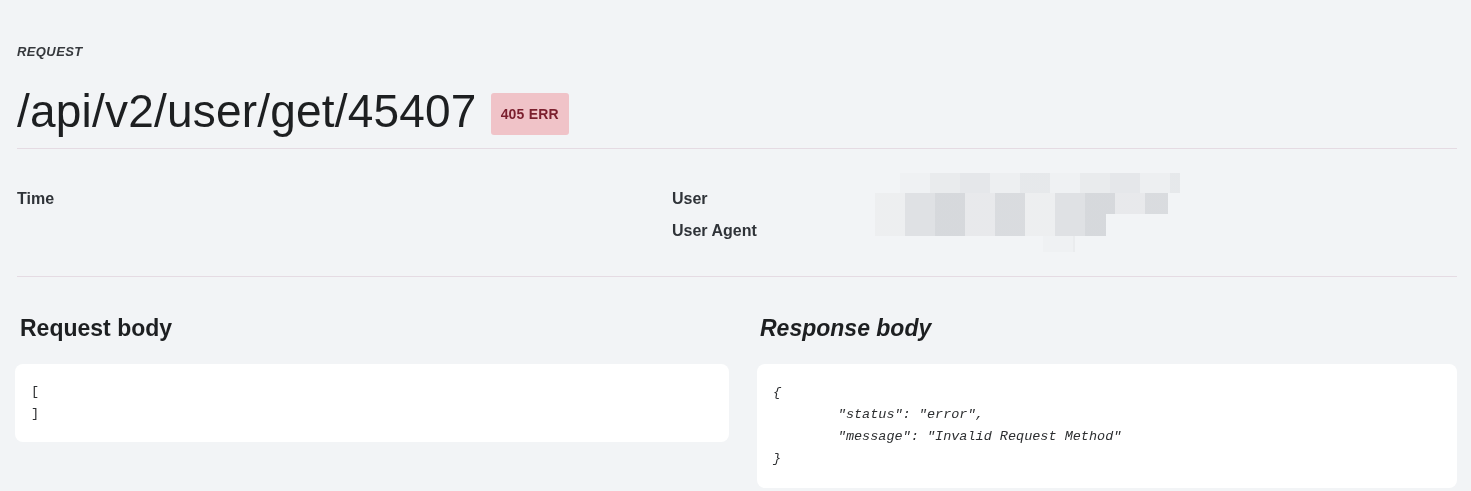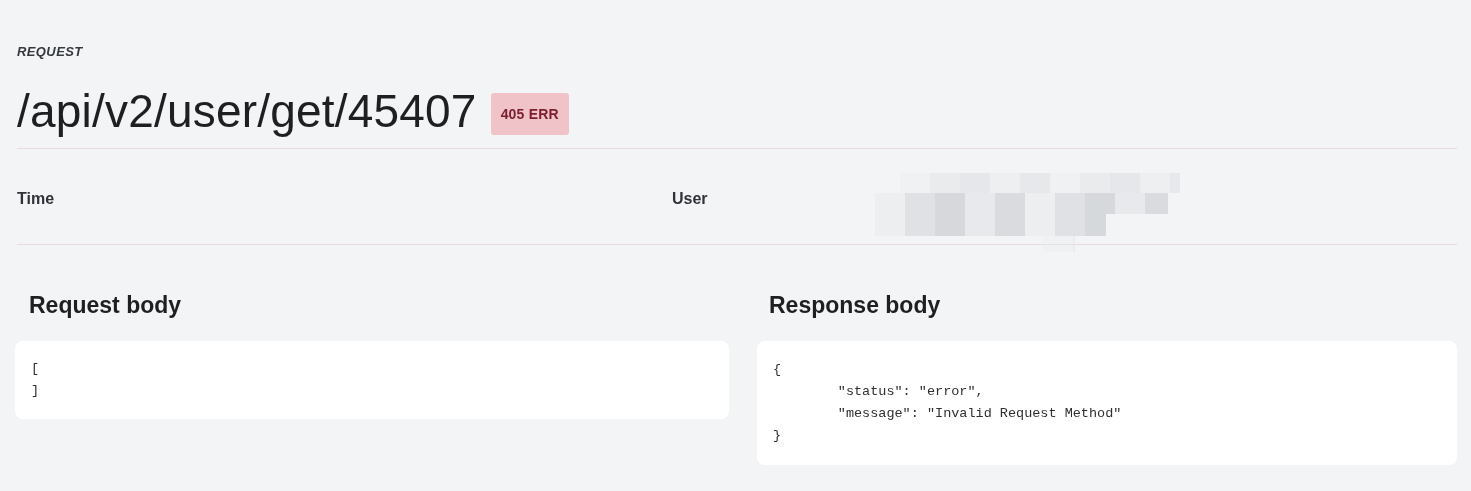--- a/index.html
+++ b/index.html
@@ -116,23 +116,23 @@
   .blob-row1 { width: 293px; height: 21px; }
   .blob-row2 { width: 231px; height: 22px; }
   .blob-row3 { width: 32px;  height: 16px; margin-left: 168px; opacity: 0.4; }
 
   .bodies {
     display: flex;
     gap: 28px;
     padding-top: 34px;
   }
   .panel.left  { width: 712px; }
-  .panel.right { flex: 1; }
+  .panel.right { flex: 1; font-style: italic; }
   .panel-heading {
-    margin: 12px;
+    margin: 3px;
     font-size: 23px;
     line-height: 28px;
     font-weight: 600;
     color: var(--heading-text);
   }
   pre.code-card {
     margin: 22px 0 0 0;
     background: var(--card-bg);
     border-radius: 8px;
     font-family: "Liberation Mono", "DejaVu Sans Mono", monospace;
@@ -161,20 +161,23 @@
 
   <div class="meta">
     <div class="meta-col left">
       <div class="meta-row">
         <div class="meta-label">Time</div>
       </div>
     </div>
     <div class="meta-col right">
       <div class="meta-row">
         <div class="meta-label">User</div>
+      </div>
+      <div class="meta-row">
+        <div class="meta-label">User Agent</div>
       </div>
       <div class="redaction-blob">
         <div class="mosaic blob-row0"></div>
         <div class="mosaic blob-row1"></div>
         <div class="mosaic blob-row2"></div>
         <div class="mosaic blob-row3"></div>
       </div>
     </div>
   </div>
 

